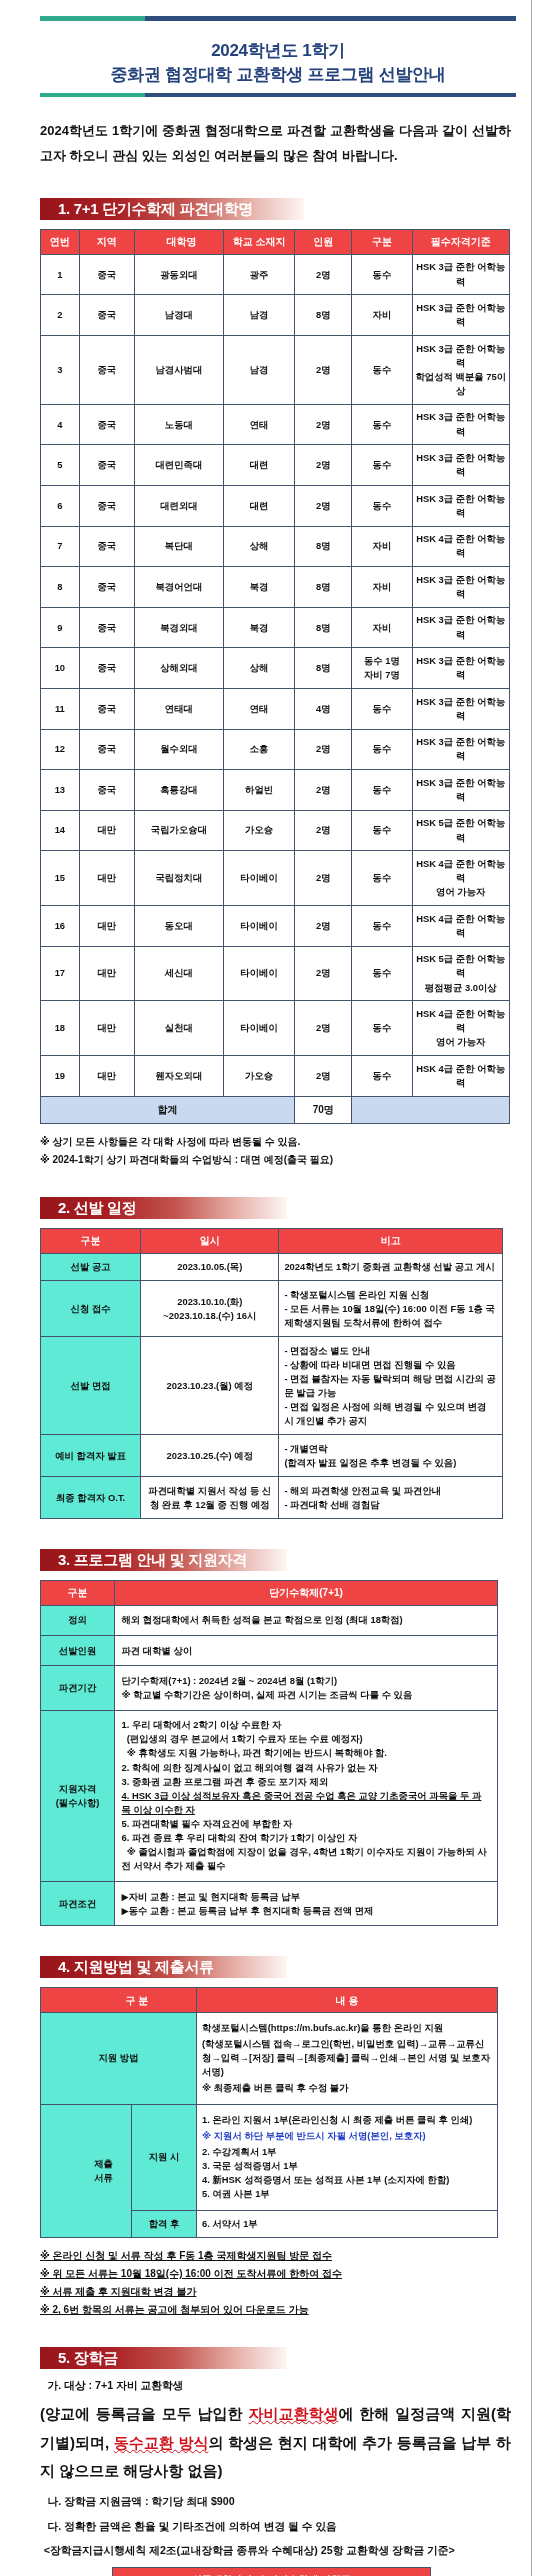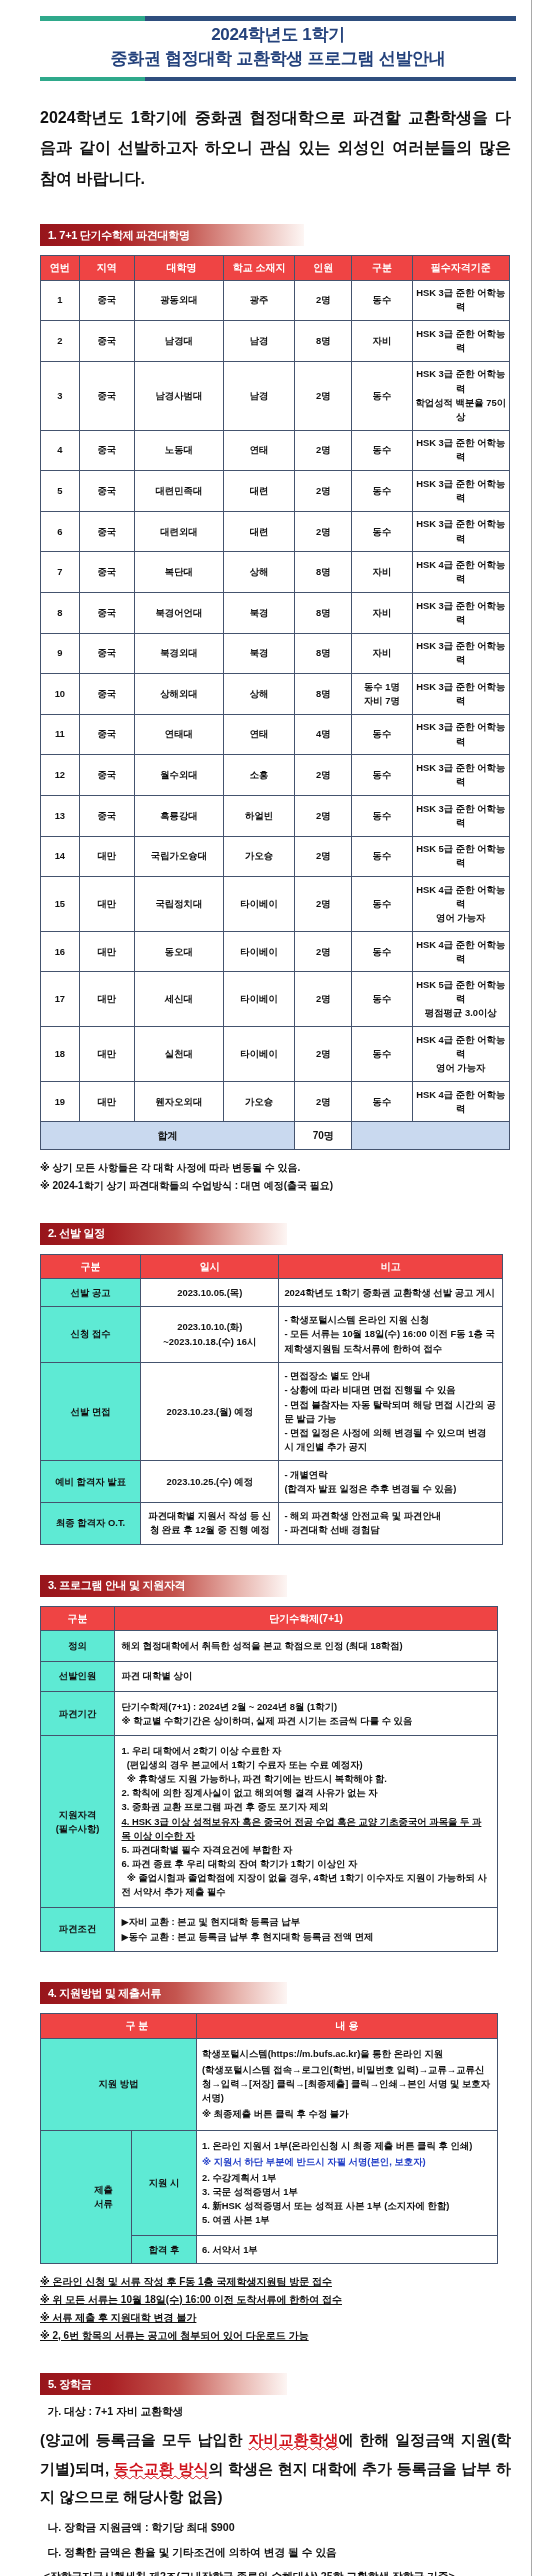--- a/index.html
+++ b/index.html
@@ -7,28 +7,28 @@
   .page{position:relative;width:535px;min-height:2576px;box-sizing:border-box;
         padding:16.4px 24px 25px 40px;font-weight:700;}
   .edge-line{position:absolute;top:0;right:3.1px;width:1.3px;height:100%;background:#a9a9a9;}
 
   
   .title-block{width:476px;}
   .tbar{display:flex;height:4.4px;}
   .tbar .seg-green{width:22%;background:#2fa98b;}
   .tbar .seg-navy{width:78%;background:#2e4e7e;}
   .title-lines{text-align:center;color:#24427c;font-size:17px;line-height:1.45;
-               padding:2px 0 5px 0;letter-spacing:-0.3px;}
-
-  .intro{width:471px;margin:21.4px 0 0 0;font-size:16px;line-height:1.9;text-align:justify;}
+               padding:18px 0 5px 0;letter-spacing:-0.3px;}
+
+  .intro{width:471px;margin:21.4px 0 0 0;font-size:13px;line-height:1.9;text-align:justify;}
 
   
   .section{margin-top:30px;}
-  .secbar{display:flex;align-items:center;color:#fff;font-size:11px;height:22px;
-          padding-left:8px;box-sizing:border-box;letter-spacing:-0.3px;
+  .secbar{display:flex;align-items:center;color:#fff;font-size:15px;height:22px;
+          padding-left:18px;box-sizing:border-box;letter-spacing:-0.3px;
           background:linear-gradient(90deg,#97151b 0%,#a91f23 28%,#c4554f 55%,#e7b3ac 80%,#fdf6f4 100%);}
   .w-lg{width:264px;} .w-md{width:247px;}
 
   
   table{border-collapse:collapse;margin-top:8.8px;}
   th,td{border:0.6px solid #44536e;padding:4.4px 3.1px;text-align:center;
         font-size:9.4px;line-height:1.5;font-weight:700;}
   table{border:1.3px solid #2b3a55;}
   thead th{background:#ef4444;color:#fff;font-size:10px;}
   .lbl{background:#5eead4;}

